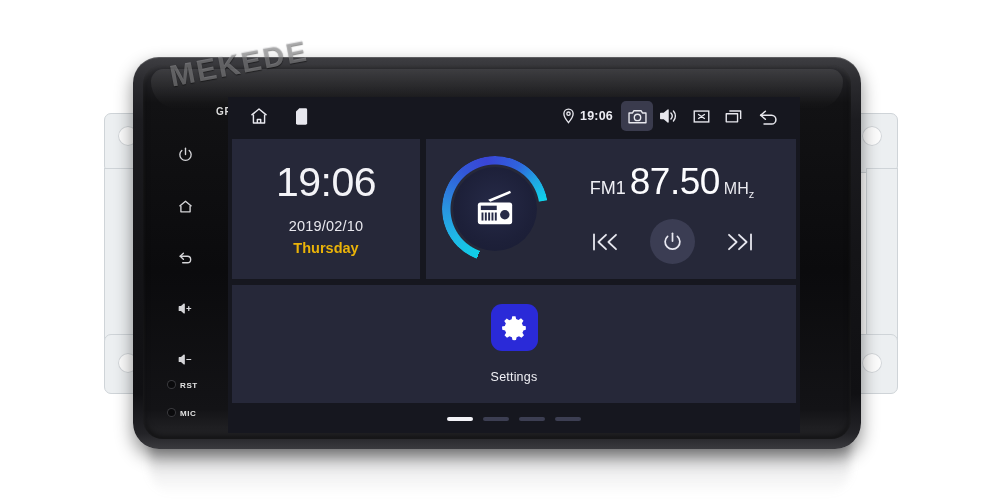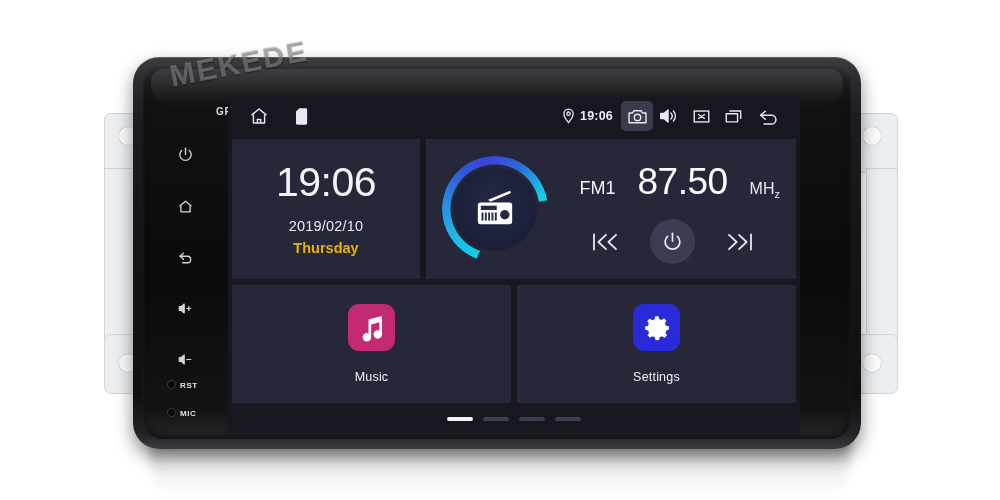--- a/index.html
+++ b/index.html
@@ -98,21 +98,21 @@
           #1fa9e4 216deg, #0fd3ea 240deg,
           rgba(38,40,57,0) 241deg, rgba(38,40,57,0) 360deg);
       -webkit-mask:radial-gradient(circle, transparent 0 44px, #000 45px 100%);
       mask:radial-gradient(circle, transparent 0 44px, #000 45px 100%);}
   .dialcore{position:absolute;left:11px;top:11px;width:84px;height:84px;border-radius:50%;
       background:radial-gradient(circle at 50% 45%,#262a47 0%,#1d2039 60%,#191c33 100%);
       display:flex;align-items:center;justify-content:center;}
   .dialcore svg{width:42px;height:42px;}
 
   .rinfo{position:absolute;left:138px;right:10px;top:0;bottom:0;}
-  .freqline{position:absolute;left:0;right:6px;top:24px;display:flex;align-items:baseline;justify-content:flex-end;gap:22px;}
+  .freqline{position:absolute;left:0;right:6px;top:24px;display:flex;align-items:baseline;justify-content:center;gap:4px;}
   .band{color:#f0f0f5;font-size:18px;}
   .freq{color:#fdfdff;font-size:37px;font-weight:300;line-height:1;letter-spacing:-.5px;}
   .unit-mhz{color:#eaeaf0;font-size:16px;}
   .unit-mhz sub{font-size:11px;}
   .rctrl{position:absolute;left:0;right:6px;top:80px;display:flex;align-items:center;justify-content:center;gap:30px;}
   .rbtn{color:#e7e7ef;display:flex;align-items:center;justify-content:center;}
   .rbtn svg{display:block;}
   .pwrbtn{width:45px;height:45px;border-radius:50%;background:#3b3d53;
       display:flex;align-items:center;justify-content:center;}
 
@@ -332,28 +332,20 @@
             </span>
           </div>
         </div>
       </div>
     </div>
 
     <div class="apps">
 
 
 
-      <div class="app">
-        <div class="appicon" style="background: rgb(194, 43, 116);">
-          <svg viewBox="0 0 24 24">
-              <path d="M20 2.4 9.2 5.1v11.2a3.4 3.4 0 1 0 2.1 3.1V9.1l6.6-1.7v6.6a3.4 3.4 0 1 0 2.1 3.1z"></path>
-            </svg>
-        </div>
-        <div class="applabel">Music</div>
-      </div>
 
 
       <div class="app">
         <div class="appicon" style="background: rgb(42, 42, 216);">
           <svg viewBox="0 0 24 24">
               <path d="M12 8.1a3.9 3.9 0 1 0 0 7.8 3.9 3.9 0 0 0 0-7.8zm9.4 5.3.1-1.4-.1-1.4-2.3-.5a7.3 7.3 0 0 0-.8-1.9l1.3-2-2-2-2 1.3a7.3 7.3 0 0 0-1.9-.8L13.2 2.6 12 2.5l-1.4.1-.5 2.3a7.3 7.3 0 0 0-1.9.8l-2-1.3-2 2 1.3 2a7.3 7.3 0 0 0-.8 1.9l-2.3.5L2.5 12l.1 1.4 2.3.5c.2.7.5 1.3.8 1.9l-1.3 2 2 2 2-1.3c.6.4 1.2.6 1.9.8l.5 2.3 1.4.1 1.4-.1.5-2.3c.7-.2 1.3-.5 1.9-.8l2 1.3 2-2-1.3-2c.4-.6.6-1.2.8-1.9z"></path>
             </svg>
         </div>
         <div class="applabel">Settings</div>
       </div>

